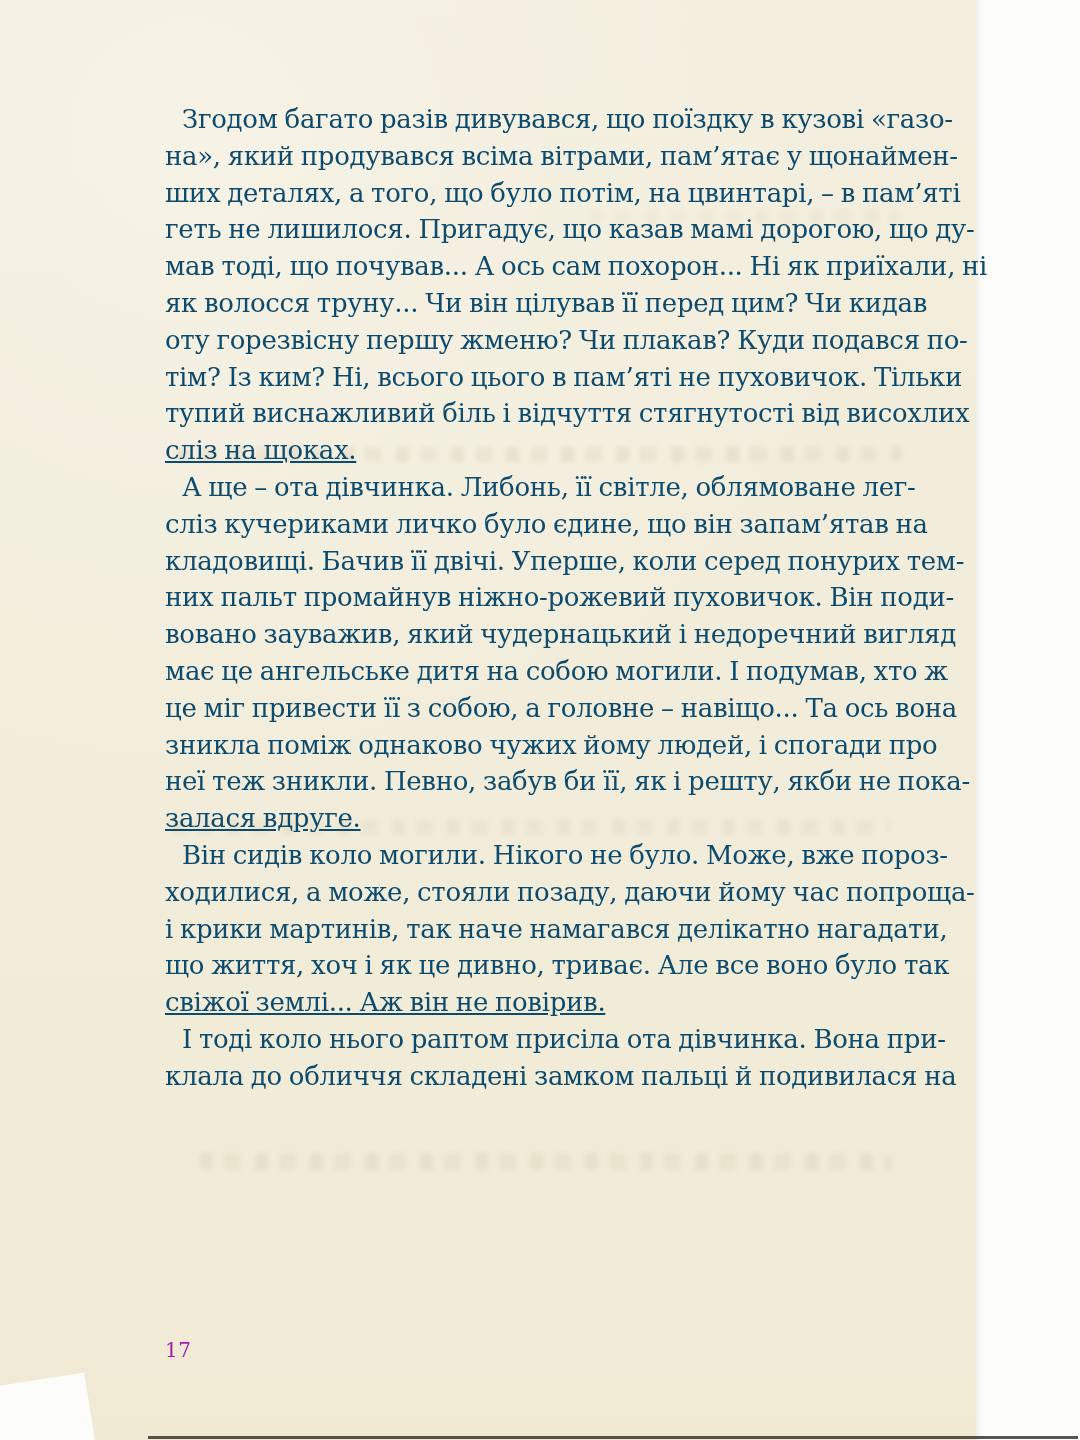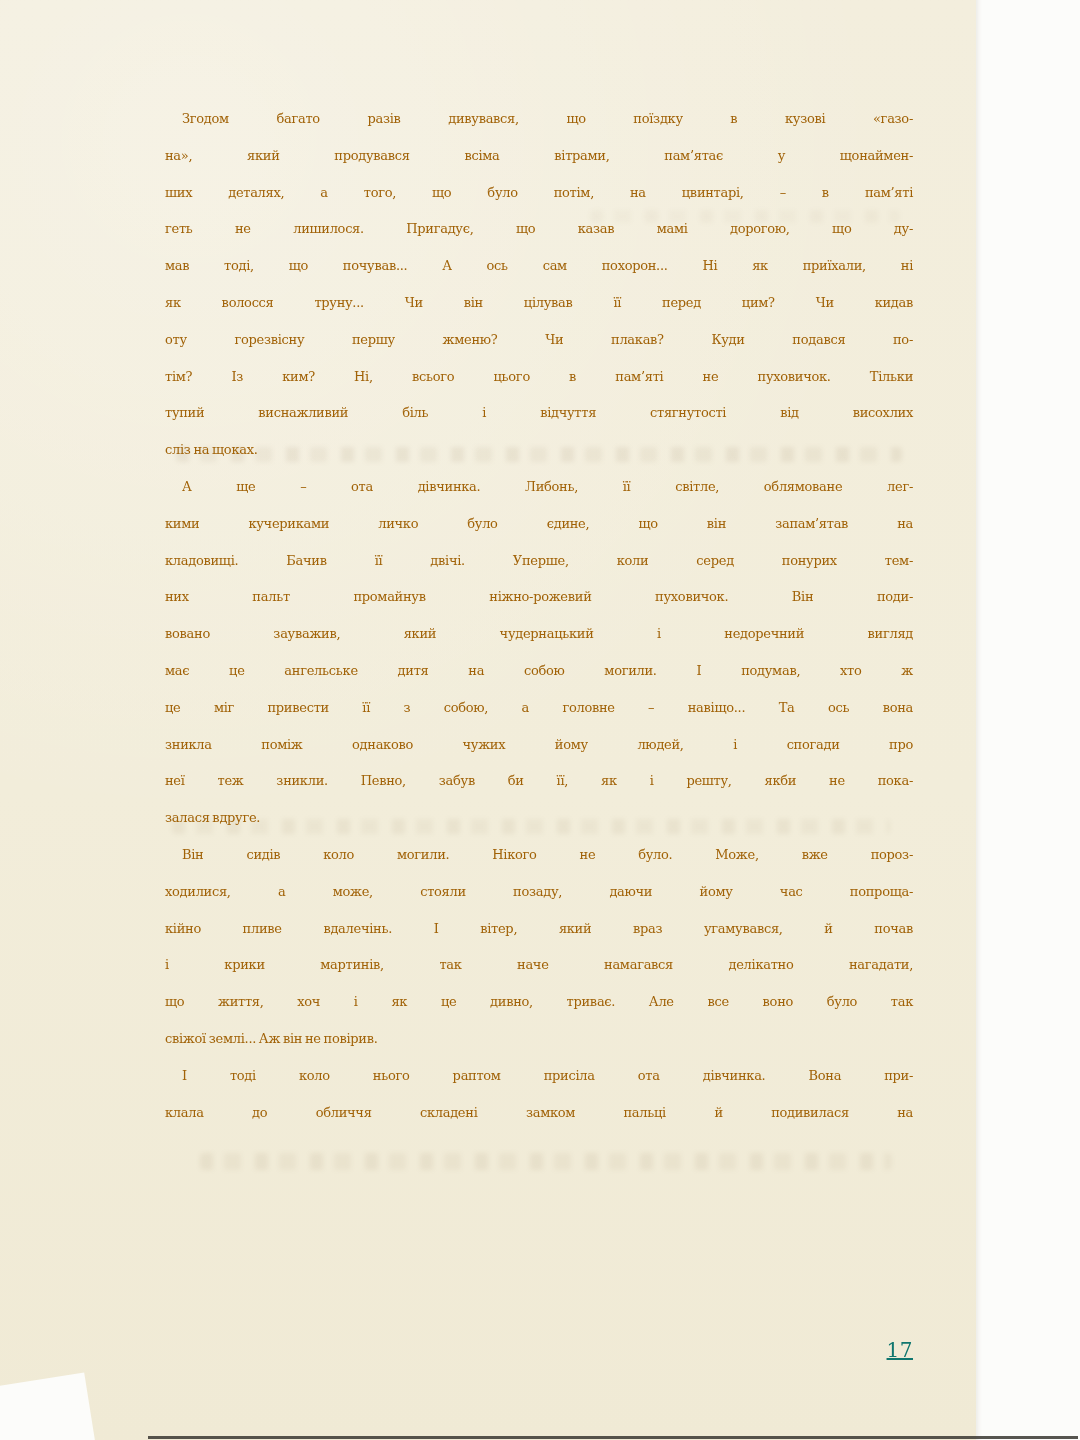--- a/index.html
+++ b/index.html
@@ -36,36 +36,36 @@
     position:absolute;left:148px;top:1436px;width:930px;height:3px;
     background:#3a3832;filter:blur(0.4px);opacity:.85;
   }
   .corner-wedge{
     position:absolute;left:-38px;top:1382px;width:130px;height:90px;
     background:#fcfcfa;transform:rotate(-9deg);
   }
   
   .text-column{
     position:absolute;left:165px;top:101px;width:748px;
-    color:#a16207;
-    font-size:13px;
+    color:#0c4a6e;
+    font-size:26px;
     letter-spacing:-0.3px;
     word-spacing:-1px;
   }
   .para{display:block;}
   .line{
     display:block;height:36.8px;line-height:36.8px;
     text-align:justify;text-align-last:justify;
     white-space:nowrap;overflow:visible;
   }
   .para .line:first-child{text-indent:17px;}
-  .para.end .line:last-child{text-align-last:left;}
+  .para.end .line:last-child{text-align-last:left;text-decoration:underline;}
   .page-number{
     position:absolute;left:165px;top:1338px;width:748px;
-    text-align:right;color:#0f766e;font-size:20px;letter-spacing:0.5px;text-decoration:underline;
+    text-align:left;color:#a21caf;font-size:20px;letter-spacing:0.5px;
   }
 </style>
 </head>
 <body>
 
 <div class="scan">
   <div class="paper"></div>
 
   <div class="ghost g4"></div>
   <div class="ghost g1"></div>
@@ -80,34 +80,33 @@
         <div class="line">геть не лишилося. Пригадує, що казав мамі дорогою, що ду-</div>
         <div class="line">мав тоді, що почував... А ось сам похорон... Ні як приїхали, ні</div>
         <div class="line">як волосся труну... Чи він цілував її перед цим? Чи кидав</div>
         <div class="line">оту горезвісну першу жменю? Чи плакав? Куди подався по-</div>
         <div class="line">тім? Із ким? Ні, всього цього в пам’яті не пуховичок. Тільки</div>
         <div class="line">тупий виснажливий біль і відчуття стягнутості від висохлих</div>
         <div class="line">сліз на щоках.</div>
       </div>
     <div class="para end">
         <div class="line">А ще – ота дівчинка. Либонь, її світле, облямоване лег-</div>
-        <div class="line">кими кучериками личко було єдине, що він запам’ятав на</div>
+        <div class="line">сліз кучериками личко було єдине, що він запам’ятав на</div>
         <div class="line">кладовищі. Бачив її двічі. Уперше, коли серед понурих тем-</div>
         <div class="line">них пальт промайнув ніжно-рожевий пуховичок. Він поди-</div>
         <div class="line">вовано зауважив, який чудернацький і недоречний вигляд</div>
         <div class="line">має це ангельське дитя на собою могили. І подумав, хто ж</div>
         <div class="line">це міг привести її з собою, а головне – навіщо... Та ось вона</div>
         <div class="line">зникла поміж однаково чужих йому людей, і спогади про</div>
         <div class="line">неї теж зникли. Певно, забув би її, як і решту, якби не пока-</div>
         <div class="line">залася вдруге.</div>
       </div>
     <div class="para end">
         <div class="line">Він сидів коло могили. Нікого не було. Може, вже пороз-</div>
         <div class="line">ходилися, а може, стояли позаду, даючи йому час попроща-</div>
-        <div class="line">кійно пливе вдалечінь. І вітер, який враз угамувався, й почав</div>
         <div class="line">і крики мартинів, так наче намагався делікатно нагадати,</div>
         <div class="line">що життя, хоч і як це дивно, триває. Але все воно було так</div>
         <div class="line">свіжої землі... Аж він не повірив.</div>
       </div>
     <div class="para">
         <div class="line">І тоді коло нього раптом присіла ота дівчинка. Вона при-</div>
         <div class="line">клала до обличчя складені замком пальці й подивилася на</div>
       </div>
   </div>
 

